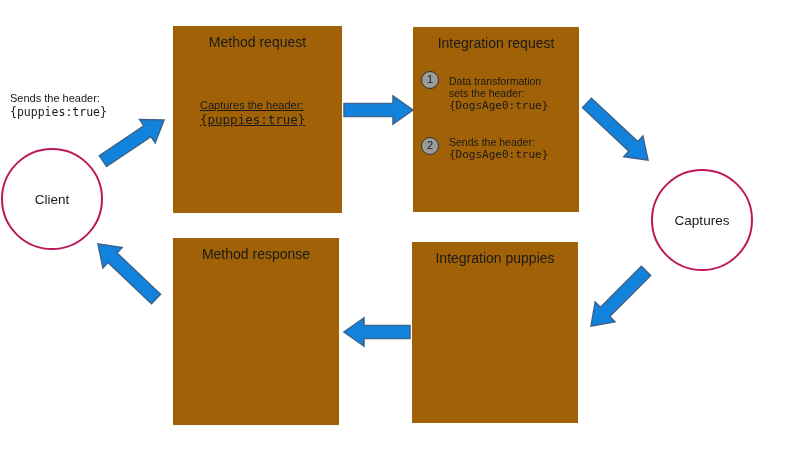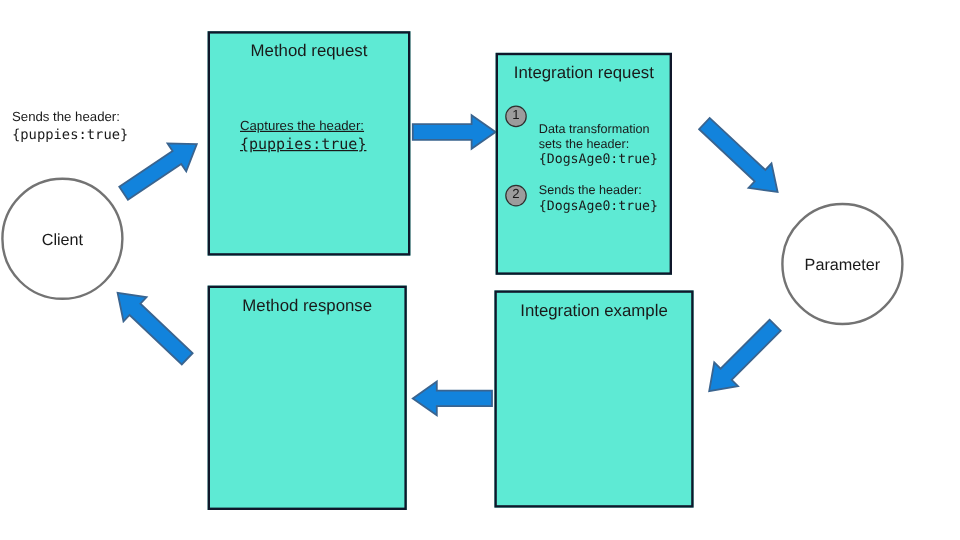--- a/index.html
+++ b/index.html
@@ -6,41 +6,41 @@
   .canvas{
     position:relative;width:800px;height:450px;background:#ffffff;
     font-family:"Liberation Sans",sans-serif;color:#1a1a1a;overflow:hidden;
   }
   .mono{font-family:"DejaVu Sans Mono",monospace;}
   #diagram-title{
     position:absolute;top:4px;left:372px;transform:translateX(-50%);
     font-size:13.5px;white-space:nowrap;
   }
   #arrow-svg{position:absolute;left:0;top:0;width:800px;height:450px;}
-  .box{position:absolute;border:2px solid #0f172a;background:#5eead4;box-sizing:border-box;}
+  .box{position:absolute;border:2px solid #a16207;background:#a16207;box-sizing:border-box;}
   #box-method-request{left:173px;top:26px;width:169px;height:187px;}
-  #box-integration-request{left:413px;top:27px;width:147px;height:185px;margin-top:17px;}
+  #box-integration-request{left:413px;top:27px;width:166px;height:185px;}
   #box-method-response{left:173px;top:238px;width:166px;height:187px;padding-left:33px;}
   #box-integration-response{left:412px;top:242px;width:166px;height:181px;}
   .box-title{position:absolute;top:6px;left:0;right:0;text-align:center;font-size:14px;white-space:nowrap;}
   .mr-body{position:absolute;left:25px;top:71px;font-size:11px;line-height:13px;text-decoration:underline;}
   .mr-body .code-line{font-size:12.5px;line-height:15px;}
   .step-circle{
     position:absolute;width:18px;height:18px;border-radius:50%;
     box-sizing:border-box;border:1.5px solid #2f2f2f;
     text-align:center;font-size:11px;line-height:15px;
   }
   #step1-circle{left:6px;top:42px;}
   #step2-circle{left:6px;top:108px;}
   .step-text{position:absolute;left:34px;font-size:10.5px;line-height:12px;}
-  #step1-text{top:56px;}
+  #step1-text{top:46px;}
   #step2-text{top:107px;}
   .step-text .code-line{font-size:11px;line-height:13px;}
   .node-circle{
-    position:absolute;width:102px;height:102px;border:2px solid #737373;border-radius:50%;
+    position:absolute;width:102px;height:102px;border:2px solid #be185d;border-radius:50%;
     box-sizing:border-box;background:#ffffff;display:flex;align-items:center;justify-content:center;
     font-size:13.5px;
   }
   #client-circle{left:1px;top:148px;}
   #petstore-circle{left:651px;top:169px;}
   #client-annotation{position:absolute;left:10px;top:92px;font-size:11px;line-height:13px;}
   #client-annotation .code-line{font-size:11.5px;line-height:14px;}
   #endpoint-label{position:absolute;left:668px;top:130px;font-size:12.5px;line-height:15px;}
 </style>
 </head>
@@ -83,29 +83,29 @@
       <div>Sends the header:</div>
       <div class="mono code-line">{DogsAge0:true}</div>
     </div>
   </div>
 
   <div class="box" id="box-method-response">
     <div class="box-title">Method response</div>
   </div>
 
   <div class="box" id="box-integration-response">
-    <div class="box-title">Integration example</div>
+    <div class="box-title">Integration puppies</div>
   </div>
 
   <div class="node-circle" id="client-circle">
     <span>Client</span>
   </div>
 
   <div class="node-circle" id="petstore-circle">
-    <span>Parameter</span>
+    <span>Captures</span>
   </div>
 
   <div id="client-annotation">
     <div>Sends the header:</div>
     <div class="mono code-line">{puppies:true}</div>
   </div>
 
 
 </div>
 

